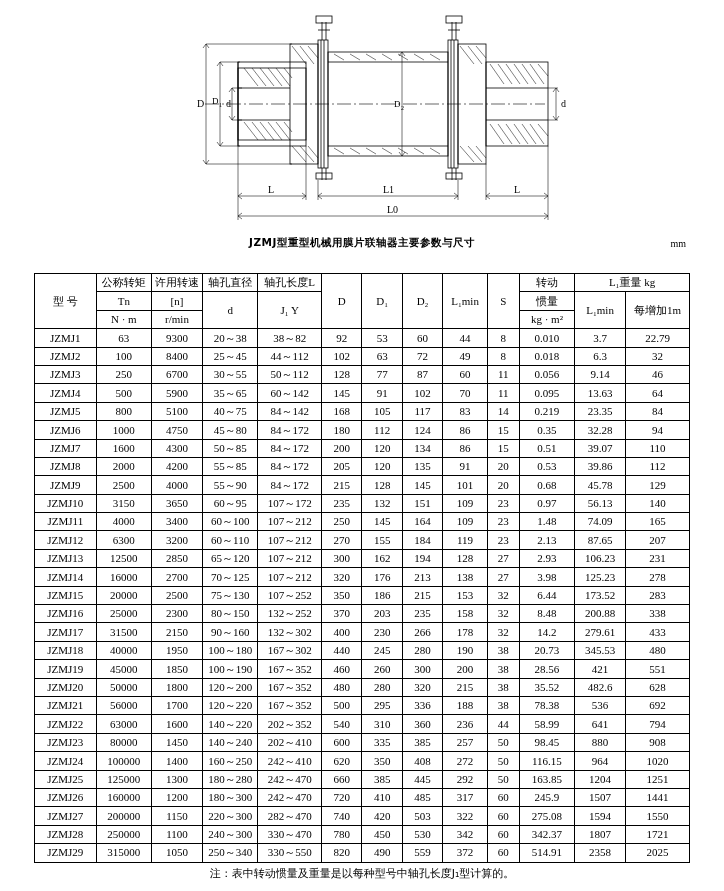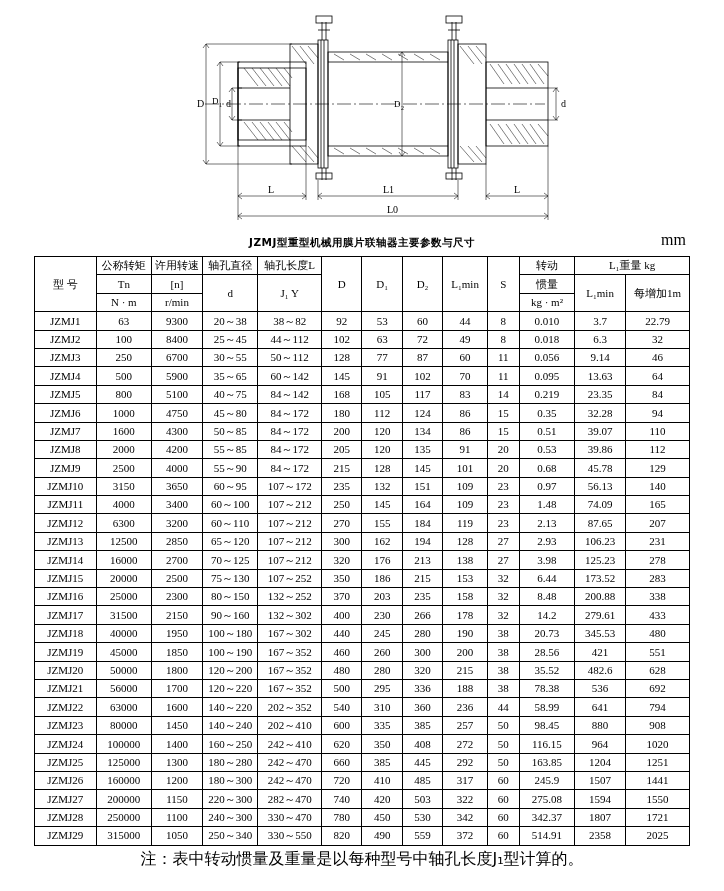--- a/index.html
+++ b/index.html
@@ -14,32 +14,32 @@
     position:relative;
     width:724px;height:232px;
   }
   .diagram svg{display:block;}
   .title-row{
     display:flex;
     align-items:flex-end;
     justify-content:center;
     position:relative;
     margin-top:4px;
-    margin-bottom:6px;
+    margin-bottom:23px;
   }
   .main-title{
     font-size:14.5px;
     font-weight:bold;
     letter-spacing:0.5px;
   }
   .unit{
     position:absolute;
     right:38px;
     bottom:1px;
-    font-size:16px;
+    font-size:10px;
     font-family:"Liberation Serif", serif;
   }
   table.spec{
     border-collapse:collapse;
     margin:0 auto;
     width:656px;
     table-layout:fixed;
   }
   table.spec td, table.spec th{
     border:1px solid #000;
@@ -52,21 +52,21 @@
     font-family:"Liberation Serif", serif;
   }
   table.spec th{font-weight:normal;margin-top:44px;}
   .cn{font-family:"DejaVu Sans", sans-serif;font-size:10.5px;}
   .cn-sm{font-family:"DejaVu Sans", sans-serif;font-size:9.5px;}
   td.model{font-size:11px;}
   .note{
     width:656px;
     margin:3px auto 0 auto;
     font-family:"DejaVu Sans", sans-serif;
-    font-size:16px;
+    font-size:11px;
     text-align:center;
   }
 </style>
 </head>
 <body>
 
 <div class="diagram">
 <svg width="724" height="232" viewBox="0 0 724 232" xmlns="http://www.w3.org/2000/svg">
   <g stroke="#000" fill="none" stroke-width="0.8">
 

